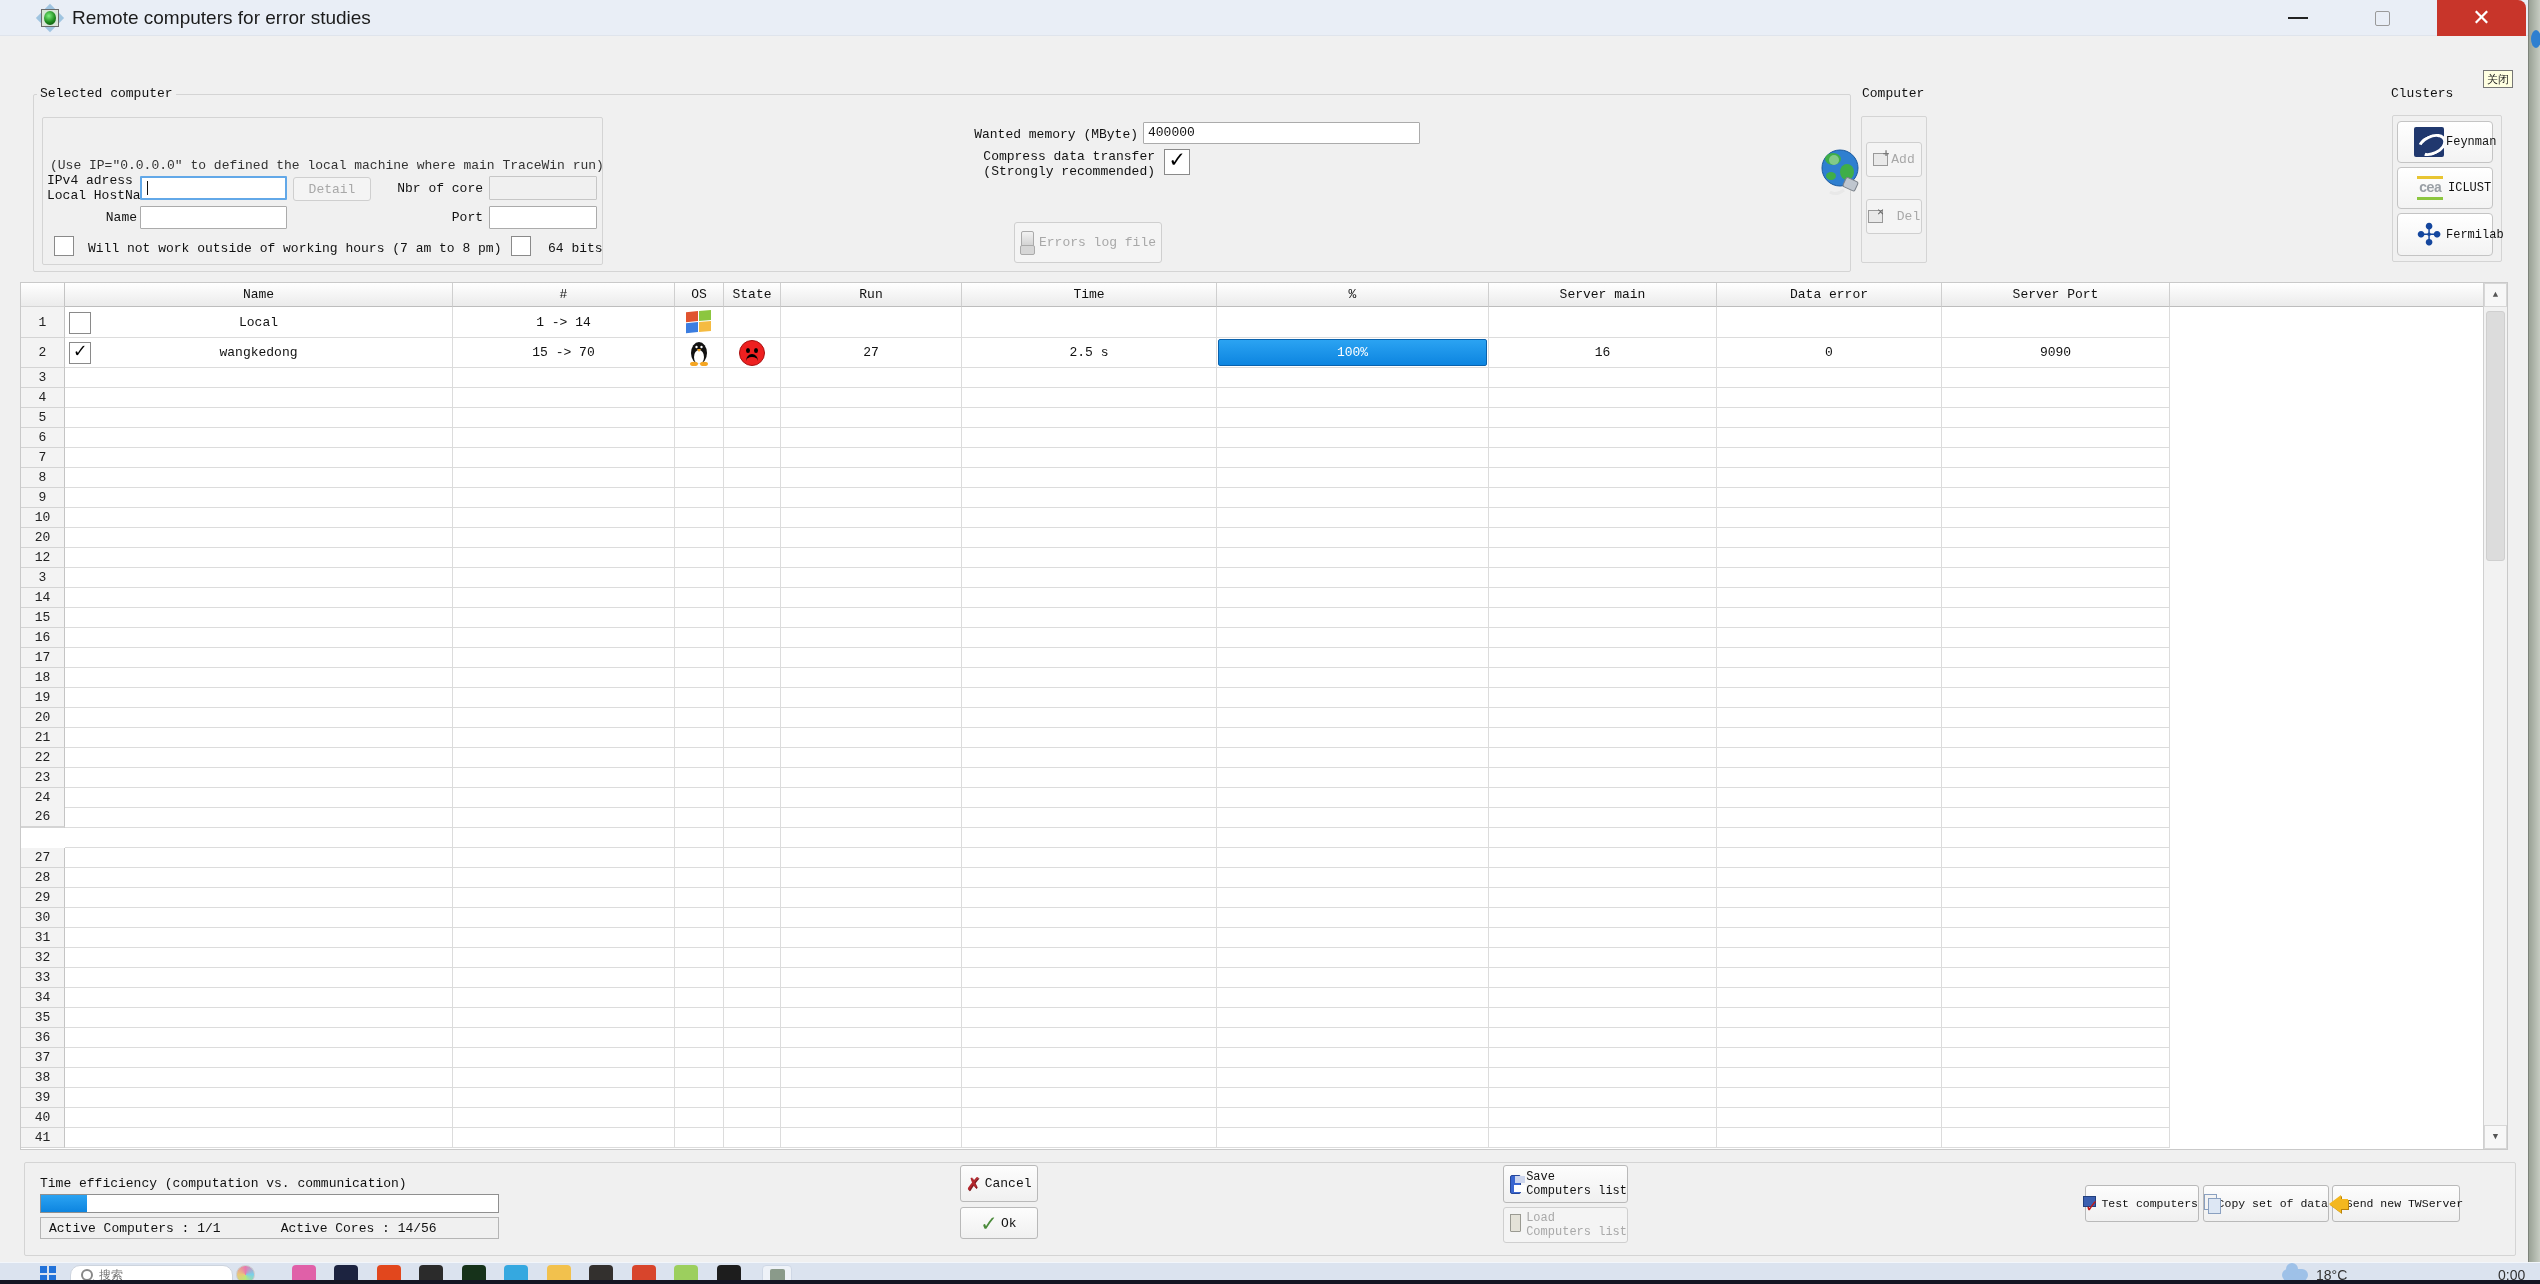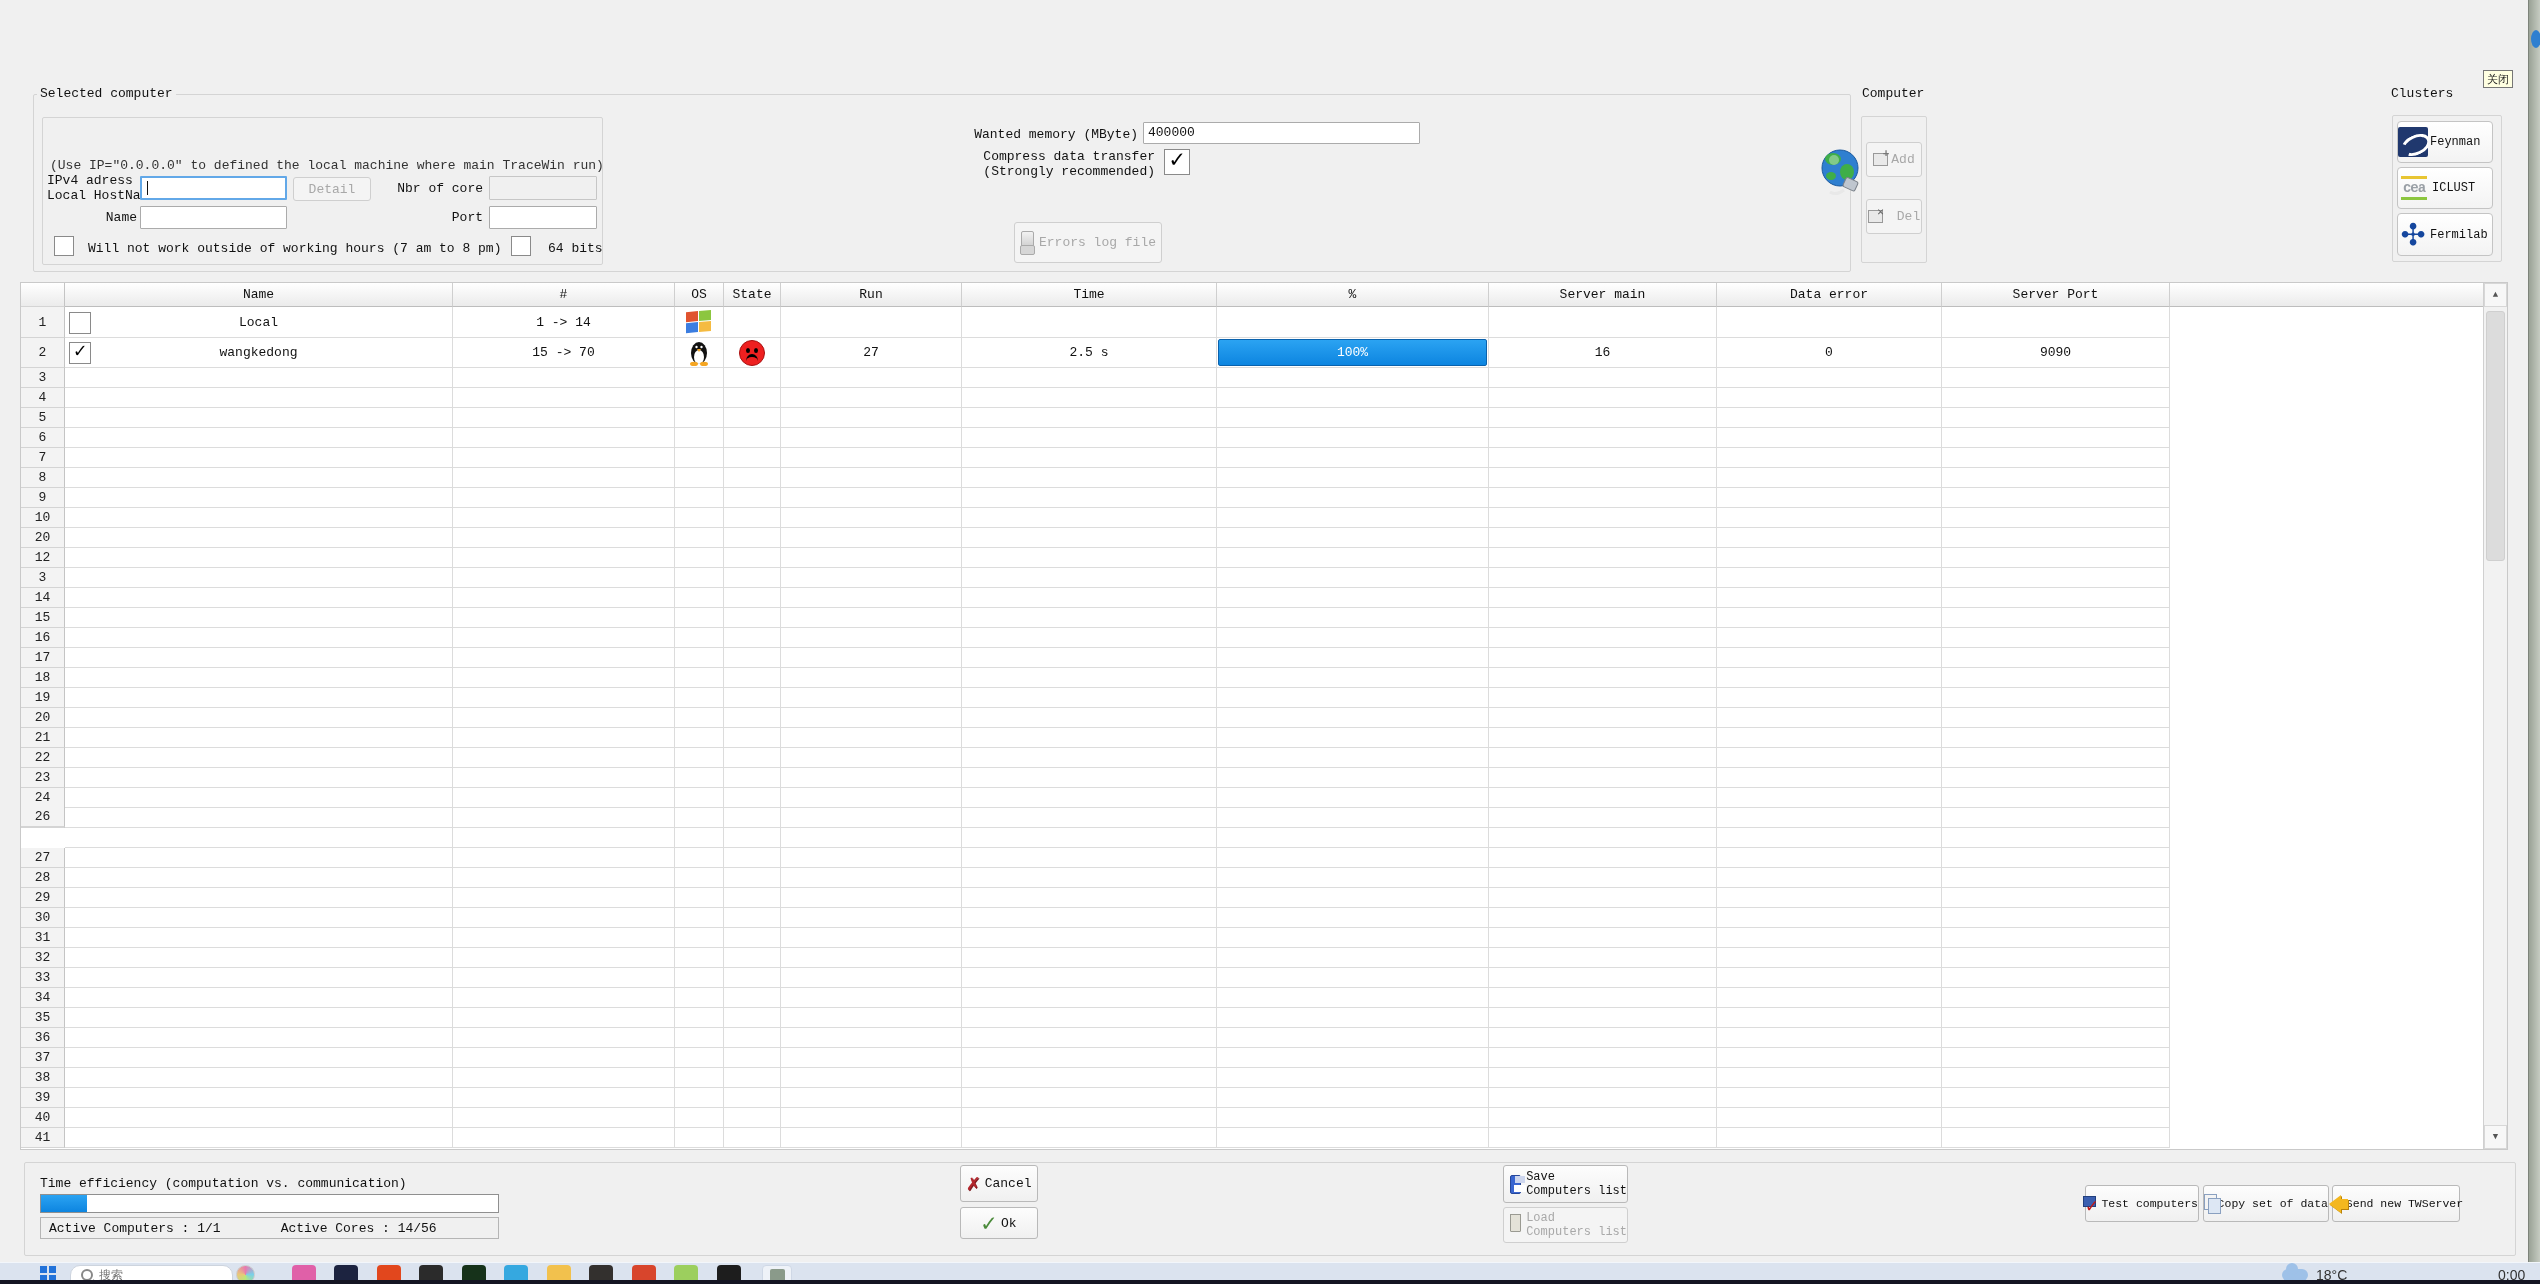--- a/index.html
+++ b/index.html
@@ -88,21 +88,21 @@
   #sb-thumb { position:absolute; left:2px; top:28px; width:19px; height:250px; background:#dcdcdc; border-radius:3px; border:1px solid #cfcfcf; }
 
   
   #footer-box { left:24px; top:1162px; width:2492px; height:94px; }
   #effbar { left:40px; top:1194px; width:459px; height:19px; background:#fff; border:1px solid #8f8f8f; }
   #efffill { position:absolute; left:0; top:0; height:100%; background:linear-gradient(#2ba3f2,#0d85e0); }
   #statusbox { left:40px; top:1217px; width:459px; height:22px; border:1px solid #b5b5b5; background:#f0f0f0; display:flex; align-items:center; gap:60px; padding-left:8px; }
 
   
   .cluster-btn { position:absolute; left:2397px; width:96px; background:linear-gradient(#ffffff,#f3f3f3); border:1px solid #c4c4c4; border-radius:4px;
-                 display:flex; align-items:center; gap:2px; padding-left:0; font-size:12px; color:#111; }
+                 display:flex; align-items:center; gap:2px; padding-left:16px; font-size:12px; color:#111; }
   .feyn-logo { width:30px; height:30px; background:#20386e; border-radius:2px; position:relative; overflow:hidden; flex:none; }
   .feyn-logo:before { content:""; position:absolute; left:3px; top:8px; width:24px; height:14px; border:3px solid #fff; border-radius:50%; transform:rotate(-25deg); border-left-color:transparent; }
   .cea-logo { width:32px; height:32px; display:flex; flex-direction:column; align-items:center; justify-content:center; flex:none; }
   .cea-logo .bar-y { width:26px; height:3px; background:#e8c532; margin-bottom:2px; }
   .cea-logo .bar-g { width:26px; height:3px; background:#8cc63f; margin-top:2px; }
   .cea-logo .cea-t { font-size:14px; font-weight:bold; color:#9aa0a6; letter-spacing:-1px; line-height:1; }
   .fermi-logo { width:30px; height:30px; display:flex; align-items:center; justify-content:center; color:#15479e; font-size:30px; line-height:1; flex:none; font-family:"DejaVu Sans",sans-serif; }
 
   
   #globe { left:1820px; top:146px; width:44px; height:52px; }
@@ -121,20 +121,37 @@
   #tray-clock { position:absolute; left:2498px; top:4px; font-family:"Liberation Sans",sans-serif; font-size:14px; color:#333; }
 
   #right-strip { left:2528px; top:0; width:12px; height:1262px; background:linear-gradient(90deg,#9aa296,#c6ccc2); border-left:1px solid #7d837a; }
   #right-strip .blue { position:absolute; left:2px; top:30px; width:10px; height:18px; background:#2f7fd0; border-radius:50%; }
 </style>
 </head>
 <body>
 
 <div id="screen">
 
+  <div id="titlebar" class="abs">
+    <div id="app-icon" class="abs">
+      <i class="diamond"></i>
+        <i class="frame"></i>
+        <i class="lens"></i>
+    </div>
+    <div id="title-text" class="abs">Remote computers for error studies</div>
+    <div id="btn-min" class="abs winbtn">
+        <div class="dash"></div>
+      </div>
+    <div id="btn-max" class="abs winbtn">
+        <div class="sq"></div>
+      </div>
+    <div id="btn-close" class="abs winbtn">
+        <div class="x">✕</div>
+      </div>
+  </div>
   <div id="tooltip-close" class="abs">关闭</div>
 
   <div class="abs groupbox" style="left:33px; top:94px; width:1818px; height:178px;"></div>
   <div class="grouplabel" style="left:37px; top:86px;">Selected computer</div>
   <div class="abs groupbox" style="left:42px; top:117px; width:561px; height:148px;"></div>
 
   <div class="abs txt" style="left:50px; top:158px; color:#333;">(Use IP="0.0.0.0" to defined the local machine where main TraceWin run)</div>
   <div class="abs txt txt-r" style="left:47px; top:173px; width:90px;">IPv4 adress or</div>
   <div class="abs txt txt-r" style="left:47px; top:188px; width:90px;">Local HostName</div>
   <div class="abs input focused" style="left:140px; top:176px; width:147px; height:24px;">

